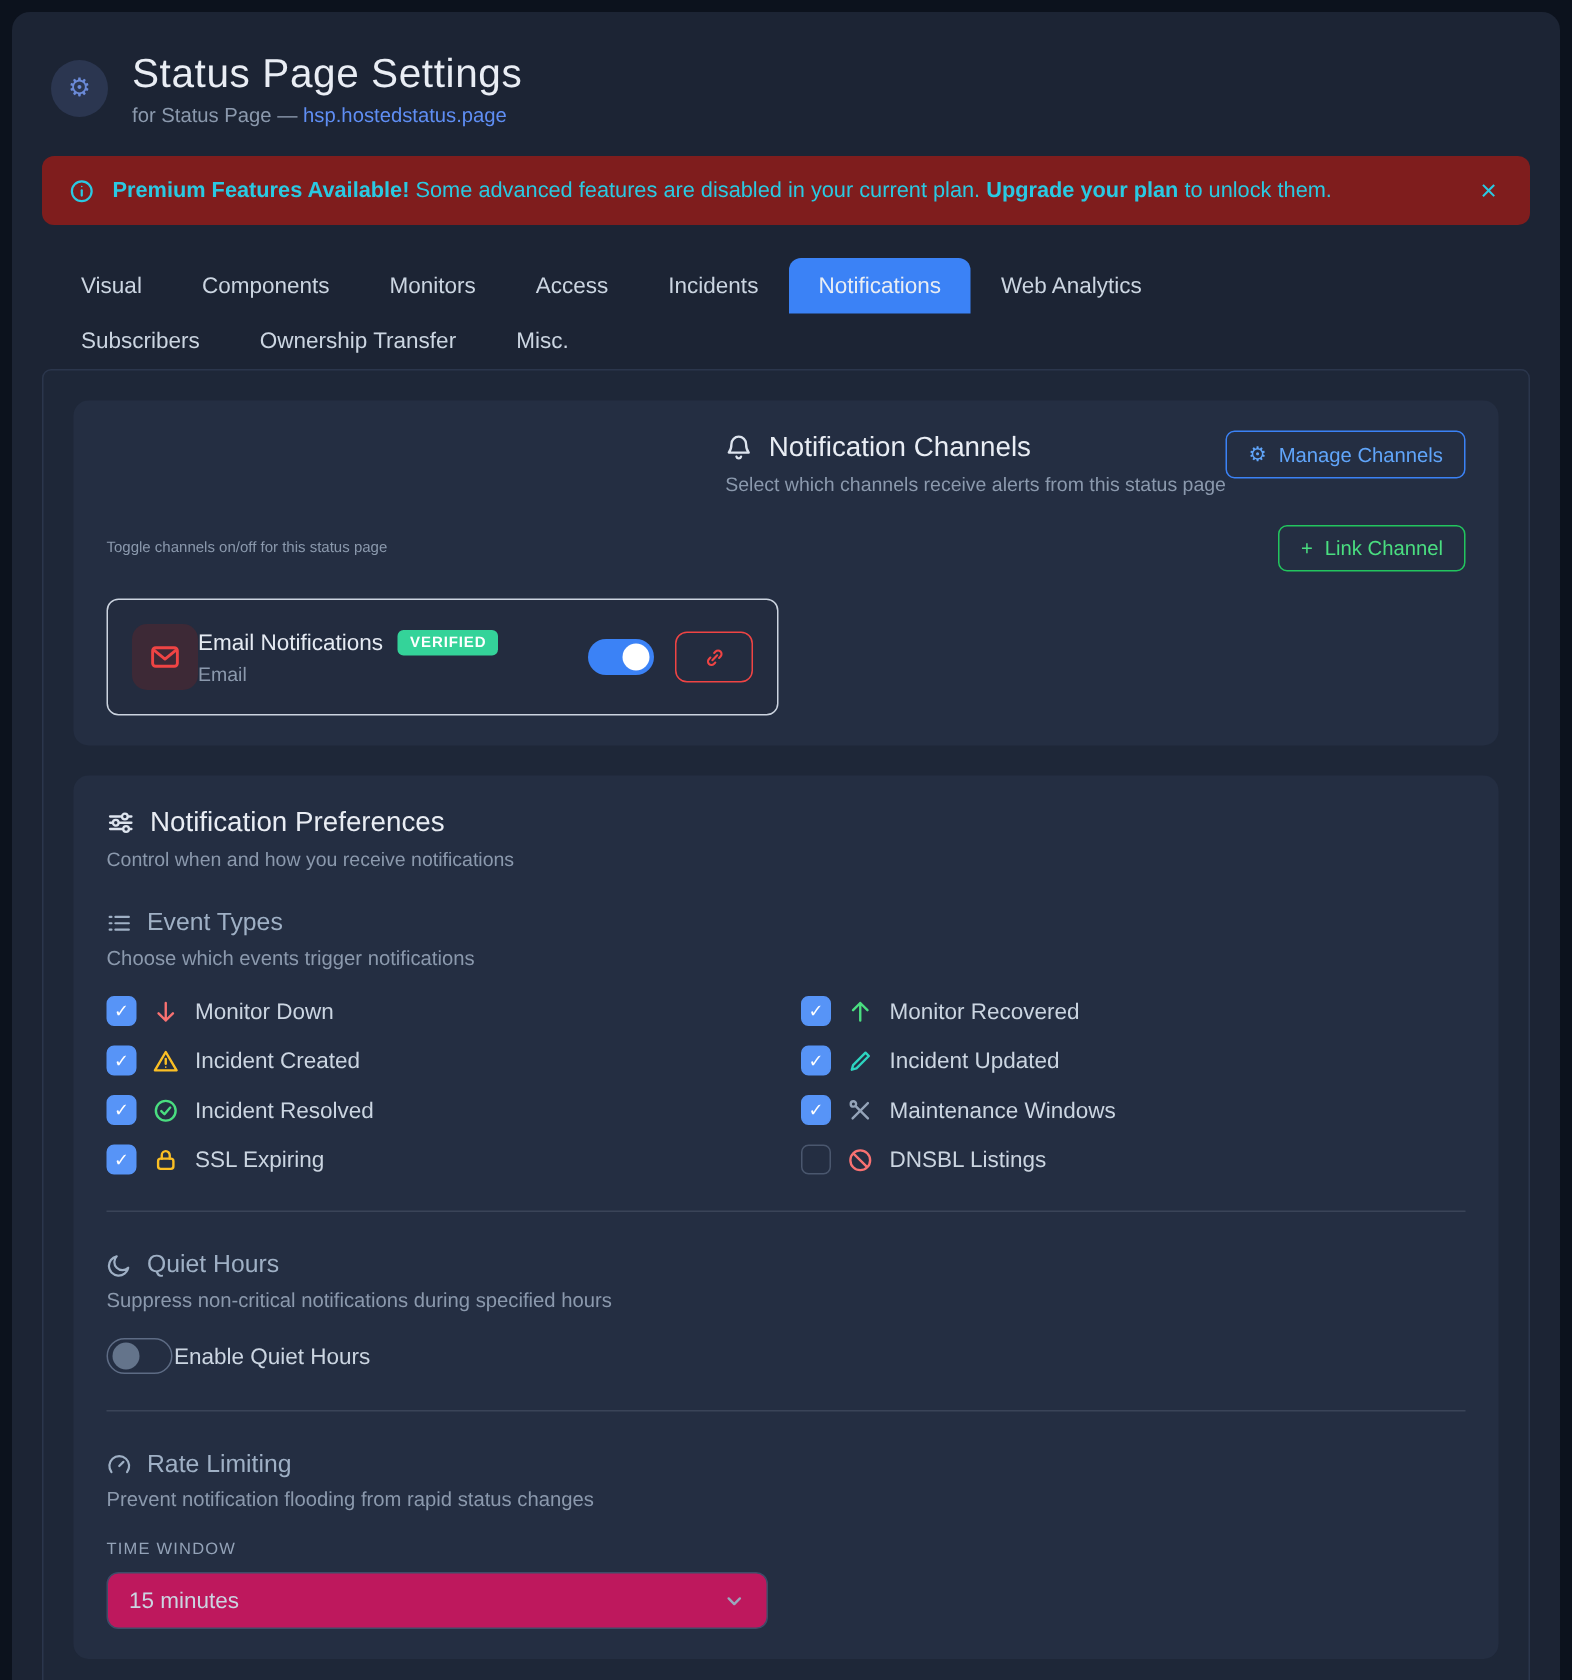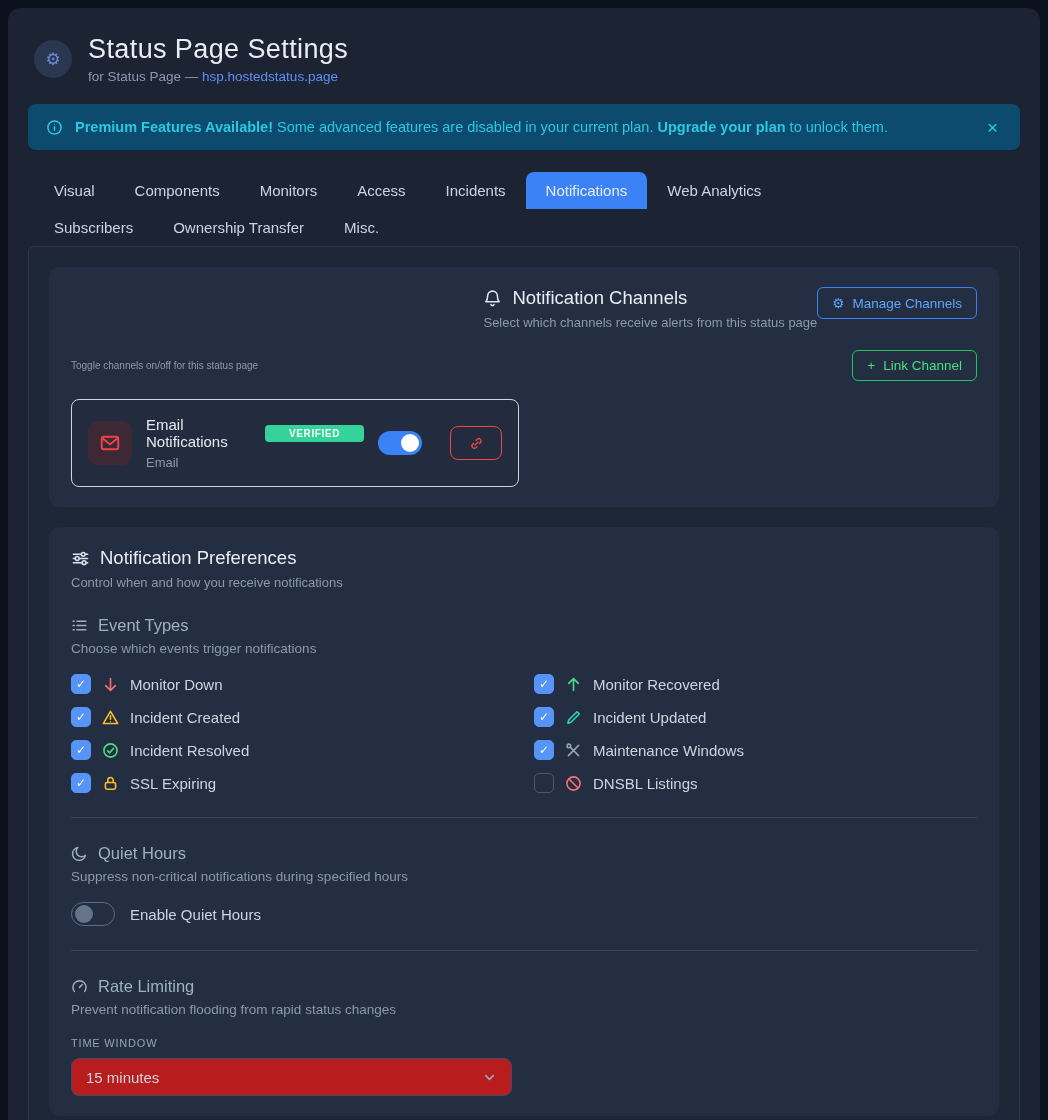--- a/index.html
+++ b/index.html
@@ -21,21 +21,21 @@
   .avatar {
     width:38px; height:38px; border-radius:50%;
     background:#2b3650; display:flex; align-items:center; justify-content:center;
     flex:0 0 auto; color:#6b8ad8; font-size:17px;
   }
   .page-title { font-size:27px; font-weight:500; letter-spacing:.4px; color:#e9edf4; }
   .page-sub { font-size:13.5px; color:#8b99ad; margin-top:4px; }
   .page-sub a { color:#5f8ef4; text-decoration:none; cursor:pointer; }
   
   .banner {
-    height:46px; border-radius:8px; background:#0c4a6e;
+    height:46px; border-radius:8px; background:#7f1d1d;
     display:flex; align-items:center; gap:12px; padding:0 18px;
     color:#2ac9e2; font-size:14.5px;
   }
   .banner svg { flex:0 0 auto; }
   .banner p { flex:1; }
   .banner b { font-weight:700; }
   .banner .upgrade { cursor:pointer; }
   .banner-close {
     background:none; border:none; color:#2ac9e2; font-size:19px; line-height:1;
     cursor:pointer; padding:2px 4px; font-family:inherit;
@@ -63,32 +63,32 @@
     display:inline-flex; align-items:center; gap:8px; background:none; cursor:pointer;
     border-radius:6px; padding:7px 14px; font-size:13.5px; font-family:inherit;
   }
   .btn-blue { border:1px solid #3b82f6; color:#60a5fa; }
   .btn-green { border:1px solid #22c55e; color:#4ade80; }
   .hint-row { display:flex; justify-content:space-between; align-items:center; margin-top:20px; }
   .hint { font-size:10px; color:#8b99ad; }
   
   .channel-card {
     margin-top:18px; width:448px; border:1px solid #ccd4e0; border-radius:8px;
-    padding:16px; display:flex; align-items:center; gap:14px; background:#232c3f;
+    padding:16px; display:flex; align-items:center; background:#232c3f;
   }
   .channel-tile {
     width:44px; height:44px; border-radius:10px; background:#3d2936;
     display:flex; align-items:center; justify-content:center; color:#ef4444; flex:0 0 auto;
   }
   .channel-info { flex:1; }
   .channel-name-row { display:flex; align-items:center; gap:10px; }
   .channel-name { font-size:15px; color:#e5eaf2; }
   .badge {
     background:#34d399; color:#fff; font-size:10px; font-weight:700;
-    letter-spacing:.6px; padding:3px 24px; border-radius:4px;
+    letter-spacing:.6px; padding:3px 8px; border-radius:4px;
   }
   .channel-type { font-size:13px; color:#8b99ad; margin-top:5px; }
   
   .toggle { width:44px; height:24px; border-radius:12px; position:relative; cursor:pointer; flex:0 0 auto; }
   .toggle .knob { width:18px; height:18px; border-radius:50%; position:absolute; top:3px; transition:.1s; }
   .toggle.on { background:#3b82f6; }
   .toggle.on .knob { right:3px; background:#fff; }
   .toggle.off { background:transparent; border:1.5px solid #5d6b84; }
   .toggle.off .knob { left:3px; top:1.5px; background:#64748b; }
   .link-btn {
@@ -104,26 +104,26 @@
   .event-item { display:flex; align-items:center; gap:11px; }
   .cb {
     width:20px; height:20px; border-radius:5px; border:1.5px solid #4a576e; cursor:pointer;
     display:flex; align-items:center; justify-content:center; flex:0 0 auto;
     color:#fff; font-size:12px; font-weight:700;
   }
   .cb.checked { background:#5794f7; border-color:#5794f7; }
   .event-icon { width:17px; display:flex; justify-content:center; flex:0 0 auto; }
   .event-label { font-size:15px; color:#cbd5e1; }
   .divider { border-top:1px solid #3a4458; margin:24px 0 0; }
-  .toggle-row { display:flex; align-items:center; gap:15px; margin-top:18px; font-size:15px; color:#cbd5e1; }
+  .toggle-row { display:flex; align-items:center; gap:1px; margin-top:18px; font-size:15px; color:#cbd5e1; }
   
   .form-grid { display:grid; grid-template-columns:1fr 1fr; column-gap:24px; margin-top:20px; }
   .field-label { font-size:11px; letter-spacing:.8px; color:#94a3b8; margin-bottom:9px; }
   .select, .num-wrap {
-    height:38px; background:#b91c1c; border:1px solid #3e4c68; border-radius:8px;
+    height:38px; background:#be185d; border:1px solid #3e4c68; border-radius:8px;
     display:flex; align-items:center; padding:0 14px; font-size:15px; color:#cbd5e1; cursor:pointer;
     position:relative;
   }
   .select span { flex:1; }
   .num-wrap input {
     flex:1; background:none; border:none; outline:none; color:#cbd5e1;
     font-size:15px; font-family:inherit; width:100%;
   }
   .spinner {
     width:22px; height:26px; background:#2c3850; border-radius:4px;

